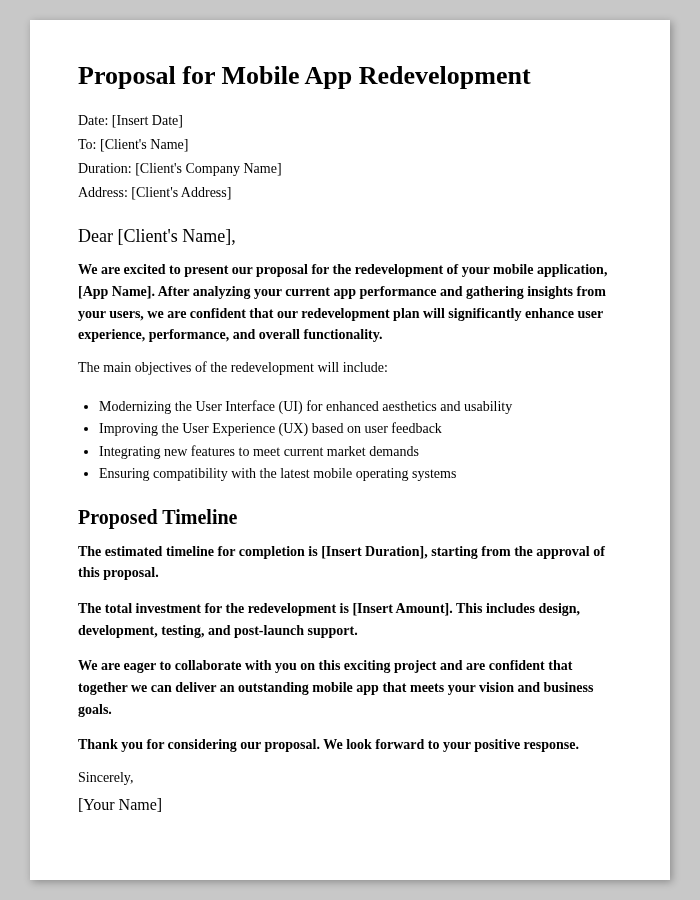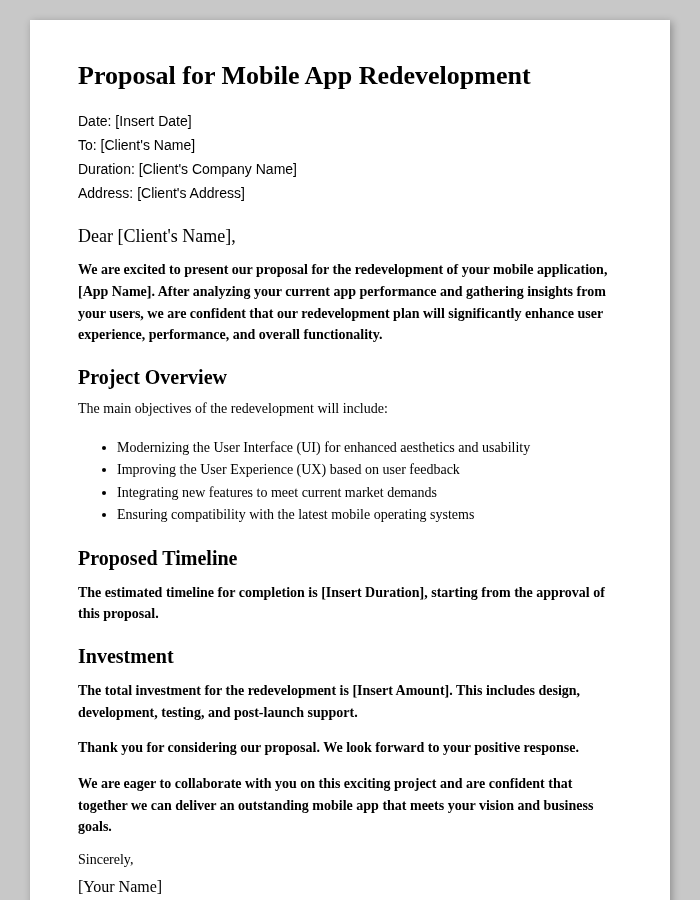--- a/index.html
+++ b/index.html
@@ -30,21 +30,21 @@
       font-size: 26px;
       font-weight: bold;
       margin-bottom: 22px;
       font-family: 'Times New Roman', Times, serif;
       line-height: 1.2;
     }
 
     .meta-field {
       font-size: 14px;
       margin-bottom: 8px;
-      font-family: Liberation Sans, sans-serif;
+      font-family: Liberation Serif, serif;
     }
 
     .dear-line {
       font-size: 18px;
       margin-top: 25px;
       margin-bottom: 12px;
       font-family: 'Times New Roman', Times, serif;
     }
 
     .body-paragraph {
@@ -64,21 +64,21 @@
     }
 
     .objectives-intro {
       font-size: 14px;
       margin-bottom: 20px;
       font-family: 'Times New Roman', Times, serif;
     }
 
     .bullet-list {
       list-style-type: disc;
-      margin-left: 39px;
+      margin-left: 21px;
       margin-bottom: 14px;
     }
 
     .bullet-list li {
       font-size: 14px;
       line-height: 1.6;
       font-family: 'Times New Roman', Times, serif;
     }
 
     .sincerely-block {
@@ -117,39 +117,37 @@
 
   <p class="meta-field">
     <span>Address:</span>
     <span>[Client's Address]</span>
   </p>
 
   <p class="dear-line">Dear [Client's Name],</p>
 
   <p class="body-paragraph">We are excited to present our proposal for the redevelopment of your mobile application, [App Name]. After analyzing your current app performance and gathering insights from your users, we are confident that our redevelopment plan will significantly enhance user experience, performance, and overall functionality.</p>
 
-  <h2 class="section-heading">Project Overview</h2>
 
   <p class="objectives-intro">The main objectives of the redevelopment will include:</p>
 
   <ul class="bullet-list">
     <li>Modernizing the User Interface (UI) for enhanced aesthetics and usability</li>
     <li>Improving the User Experience (UX) based on user feedback</li>
     <li>Integrating new features to meet current market demands</li>
     <li>Ensuring compatibility with the latest mobile operating systems</li>
   </ul>
 
   <h2 class="section-heading">Proposed Timeline</h2>
 
   <p class="body-paragraph">The estimated timeline for completion is [Insert Duration], starting from the approval of this proposal.</p>
 
-  <h2 class="section-heading">Investment</h2>
 
   <p class="body-paragraph">The total investment for the redevelopment is [Insert Amount]. This includes design, development, testing, and post-launch support.</p>
 
+  <p class="body-paragraph">We are eager to collaborate with you on this exciting project and are confident that together we can deliver an outstanding mobile app that meets your vision and business goals.</p>
+
   <p class="body-paragraph">Thank you for considering our proposal. We look forward to your positive response.</p>
-
-  <p class="body-paragraph">We are eager to collaborate with you on this exciting project and are confident that together we can deliver an outstanding mobile app that meets your vision and business goals.</p>
 
   <p class="sincerely-block">Sincerely,</p>
   <p class="your-name">[Your Name]</p>
 
 </div>
 
 </body></html>

